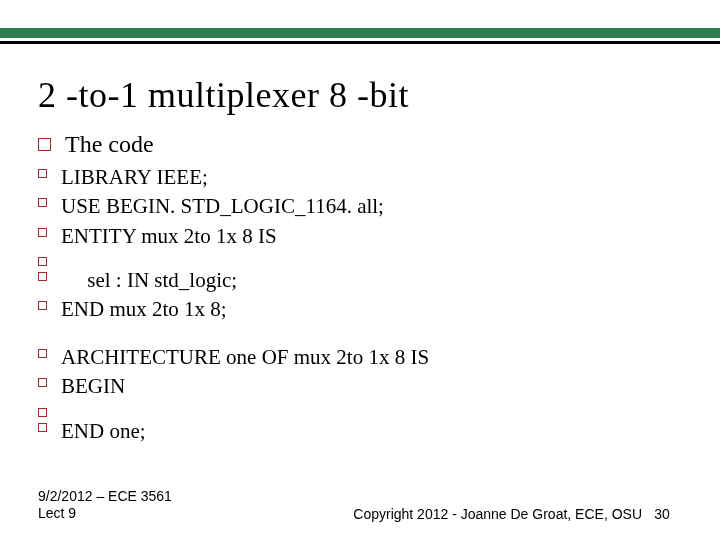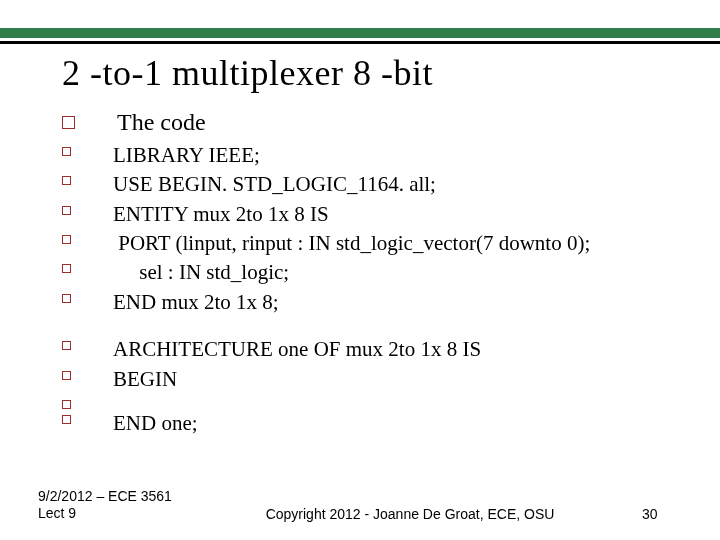--- a/index.html
+++ b/index.html
@@ -19,34 +19,32 @@
     .rule-green {
       height: 10px;
       background: #2e7d4a;
     }
     .rule-black {
       height: 3px;
       background: #000;
       margin-top: 3px;
     }
     .content {
-      padding: 8px 38px 0 38px;
-      margin-left: 24px;
+      padding: 30px 38px 0 38px;
     }
     .title {
       font-size: 36px;
       font-weight: normal;
       margin: 0 0 14px 0;
       letter-spacing: 0.5px;
     }
     .item-row {
       display: flex;
       align-items: flex-start;
       margin: 0;
-      gap: 28px;
     }
     .item-row.heading .text {
       font-size: 24px;
       line-height: 1.2;
       margin-bottom: 4px;
     }
     .bullet {
       display: inline-block;
       width: 11px;
       height: 11px;
@@ -85,25 +83,25 @@
       font-family: Arial, Helvetica, sans-serif;
       font-size: 14px;
       color: #000;
     }
     .footer-left {
       max-width: 140px;
       line-height: 1.2;
     }
     .footer-center {
       flex: 1;
-      text-align: center;
+      text-align: right;
     }
     .footer-right {
       width: 40px;
-      text-align: left;
+      text-align: center;
       margin-top: 38px;
     }
   </style>
 </head>
 <body>
 
 <div class="top-rules">
   <div class="rule-green"></div>
   <div class="rule-black"></div>
 </div>
@@ -124,21 +122,20 @@
     <div class="item-row sub">
       <span class="bullet"></span>
       <span class="text">USE BEGIN. STD_LOGIC_1164. all;</span>
     </div>
     <div class="item-row sub">
       <span class="bullet"></span>
       <span class="text">ENTITY mux 2to 1x 8 IS</span>
     </div>
     <div class="item-row sub">
       <span class="bullet"></span>
-      <span class="text"> PORT (linput, rinput : IN std_logic_vector(7 downto 0);</span>
     </div>
     <div class="item-row sub">
       <span class="bullet"></span>
       <span class="text">     sel : IN std_logic;</span>
     </div>
     <div class="item-row sub">
       <span class="bullet"></span>
       <span class="text">END mux 2to 1x 8;</span>
     </div>
   </div>

